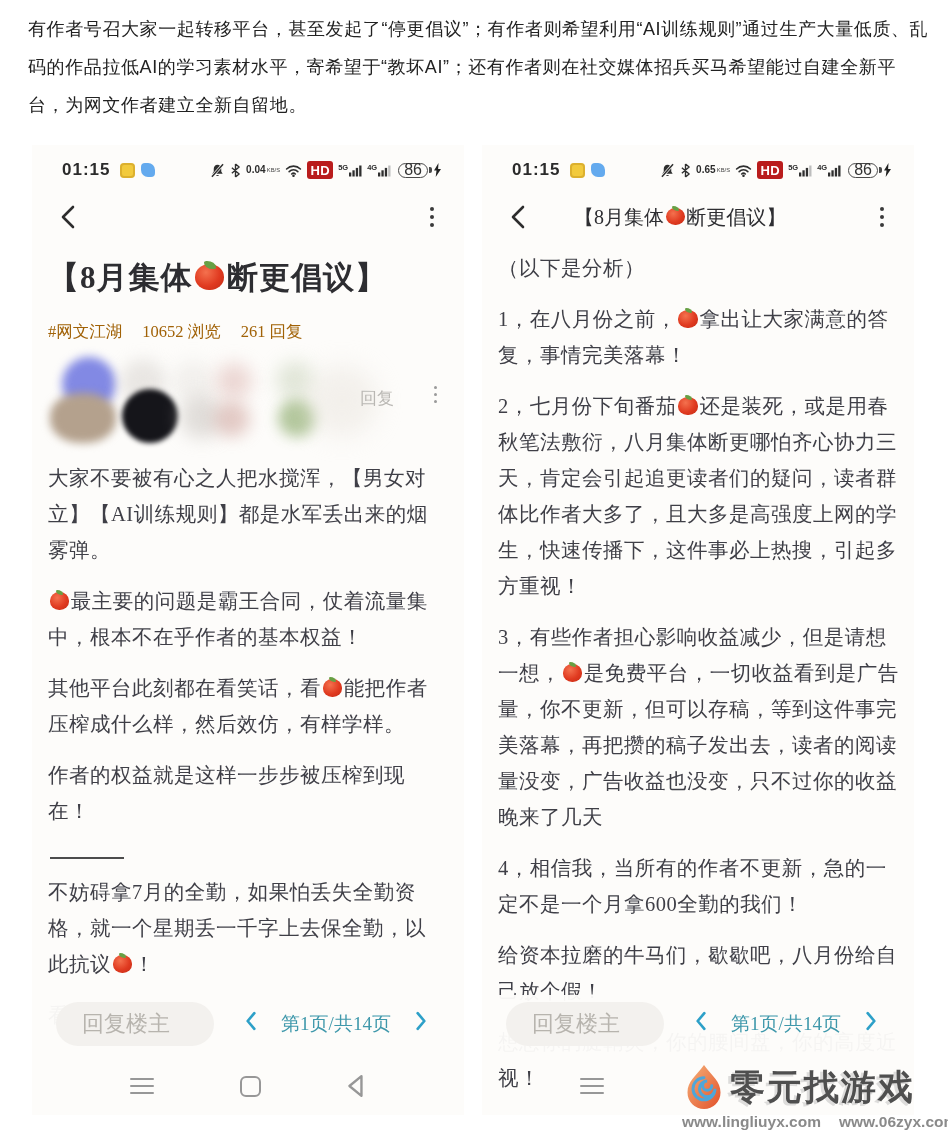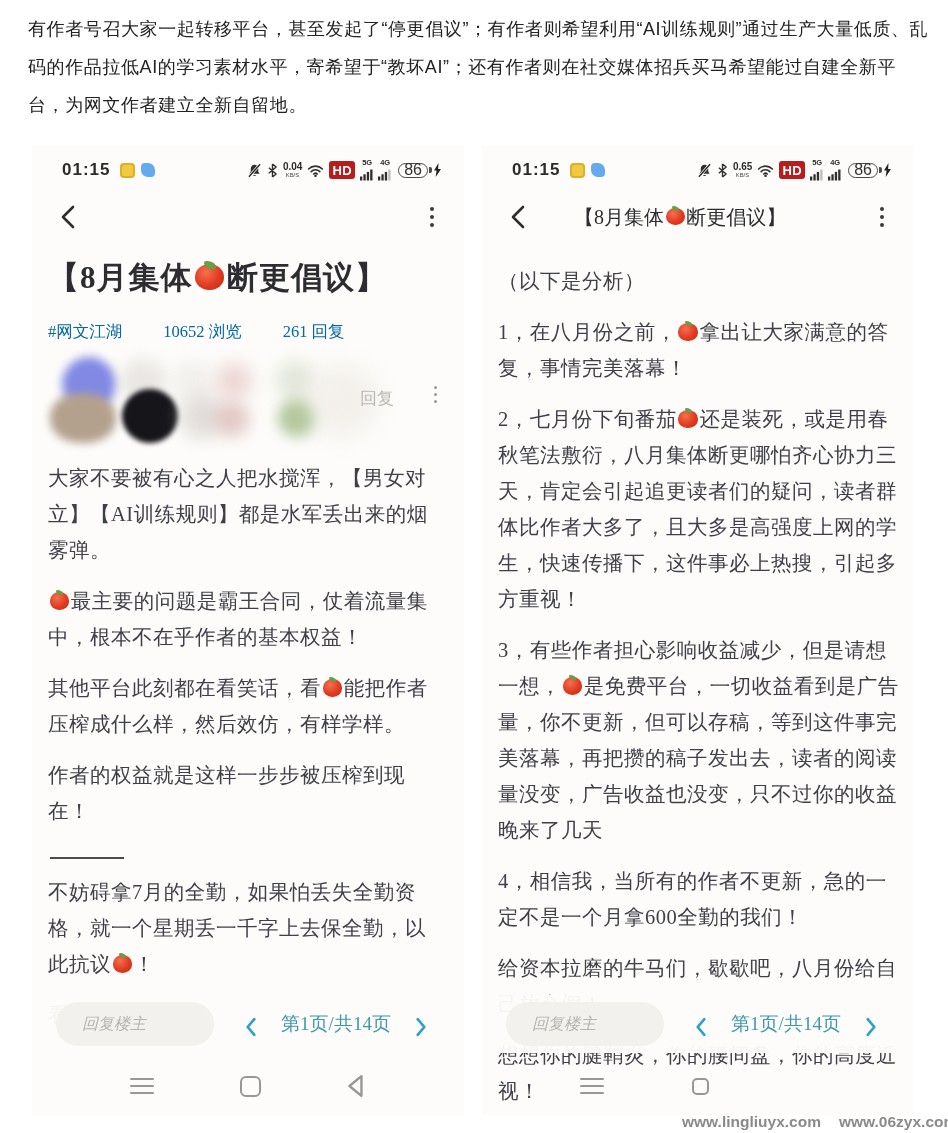--- a/index.html
+++ b/index.html
@@ -18,44 +18,44 @@
   #phone-right { left:482px; }
 
   
   .statusbar { display:flex; align-items:center; padding:16px 22px 0 30px; height:34px; color:#2b2b2b; }
   .time { font-size:17px; font-weight:bold; letter-spacing:1px; }
   .badges { display:flex; gap:6px; margin-left:10px; align-items:center; }
   .badge-y { width:15px; height:15px; border-radius:4px; background:#f2ca3d; box-shadow:inset 0 0 0 2px rgba(180,130,20,.35); }
   .badge-b { width:14px; height:14px; border-radius:4px 7px 4px 7px; background:#64aaee; }
   .status-right { margin-left:auto; display:flex; align-items:center; gap:5px; }
   .status-right svg { display:block; }
-  .speed { display:flex; flex-direction:column; align-items:center; line-height:1; }
+  .speed { display:flex; flex-direction:row; align-items:center; line-height:1; }
   .speed b { font-size:10px; font-weight:bold; }
   .speed i { font-style:normal; font-size:6.5px; transform:scale(.9); color:#444; }
   .hd { background:#b91c1c; color:#fff; font-size:13px; font-weight:bold;
     padding:1.5px 3px; border-radius:3px; letter-spacing:.5px; }
-  .sig { display:flex; align-items:flex-end;flex-direction:column; }
+  .sig { display:flex; align-items:flex-start; }
   .sig i { font-style:normal; font-size:7.5px; font-weight:bold; margin-right:1px; transform:translateY(-1px); }
   .battery { display:inline-flex; align-items:center; border:1.4px solid #4a4a4a; border-radius:8px;
     height:15px; padding:0 5px; font-size:16px; color:#333; position:relative; margin-left:2px; }
   .battery::after { content:""; position:absolute; right:-4.5px; top:3.5px; width:2.5px; height:6px;
     background:#4a4a4a; border-radius:0 2px 2px 0; }
 
   
   .navrow { display:flex; align-items:center; padding:0 26px; height:52px; margin-top:12px; }
   .nav-title { margin-left:46px; font-size:20px; color:#2e2e32;
     font-family:"Liberation Serif","DejaVu Serif",serif; }
   .menu-dots { margin-left:auto; display:flex; flex-direction:column; gap:4px; padding:4px; cursor:pointer; }
   .menu-dots span { width:4px; height:4px; border-radius:50%; background:#3a3a3a; }
 
   
   .content { padding:0 18px 0 16px; }
   .post-title { margin-top:14px; font-size:31px; font-weight:600; color:#2d2d31;
     font-family:"Liberation Serif","DejaVu Serif",serif; letter-spacing:1px; }
-  .meta { display:flex; gap:41px; margin-top:22px; color:#0369a1; font-size:16.5px;
+  .meta { display:flex; gap:20px; margin-top:22px; color:#a16207; font-size:16.5px;
     font-family:"Liberation Serif","DejaVu Serif",serif; }
 
   .avatars { position:relative; height:88px; margin-top:14px; }
   .blob { position:absolute; border-radius:50%; }
   .reply-mini { position:absolute; right:52px; top:30px; color:#b9b7b3; font-size:17px;
     font-family:"Liberation Serif","DejaVu Serif",serif; }
   .mini-dots { position:absolute; right:6px; top:26px; display:flex; flex-direction:column; gap:4px; padding:3px; }
   .mini-dots span { width:3px; height:3px; border-radius:50%; background:#9a9a9a; }
 
   .p { font-size:20.5px; line-height:36px; color:#3f3f47; margin-top:15px;
@@ -66,23 +66,23 @@
   .tomato { display:inline-block; width:.95em; height:.85em; position:relative;
     vertical-align:-0.08em; margin:0 .08em; border-radius:50% 50% 48% 48%;
     background:radial-gradient(circle at 38% 32%, #f4714e 0%, #e03a20 55%, #c22a14 100%); }
   .tomato::before { content:""; position:absolute; left:32%; top:-12%; width:38%; height:30%;
     background:#67a044; border-radius:20% 80% 20% 80%; }
 
   
   .footerbar { position:absolute; left:0; bottom:62px; width:100%; height:58px;
     display:flex; align-items:center; padding:0 24px; background:rgba(253,252,250,.96); }
   .reply-pill { width:158px; height:44px; border-radius:22px; background:#f3f1ee;
-    color:#b7b4ae; font-size:16px; display:flex; align-items:center; padding-left:26px;
-    font-family:"Liberation Serif","DejaVu Serif",serif;font-style:italic; }
-  .pager { flex:1; display:flex; align-items:flex-end; justify-content:space-between; padding:0 12px 0 30px; }
+    color:#b7b4ae; font-size:22px; display:flex; align-items:center; padding-left:26px;
+    font-family:"Liberation Serif","DejaVu Serif",serif; }
+  .pager { flex:1; display:flex; align-items:flex-start; justify-content:space-between; padding:0 12px 0 30px; }
   .pager-text { color:#3f98ab; font-size:19px; font-family:"Liberation Serif","DejaVu Serif",serif; }
   .pg-chev { cursor:pointer; display:flex; }
 
   
   .android-nav { position:absolute; left:0; bottom:8px; width:100%; height:42px;
     display:flex; align-items:center; justify-content:space-between; padding:0 98px; }
   .an-menu { display:flex; flex-direction:column; gap:5px; }
   .an-menu span { width:24px; height:2.2px; background:#979797; border-radius:2px; }
   .an-home { width:21px; height:21px; border:2.4px solid #979797; border-radius:6px; }
 
@@ -285,21 +285,21 @@
       </svg>
     <span class="nav-title">【8月集体<span class="tomato"></span>断更倡议】</span>
     <span class="menu-dots">
         <span></span>
         <span></span>
         <span></span>
       </span>
   </div>
 
   <div class="content" style="padding-right:14px;">
-    <p class="p" style="margin-top:20px;">（以下是分析）</p>
+    <p class="p" style="margin-top:7px;">（以下是分析）</p>
     <p class="p">1，在八月份之前，<span class="tomato"></span>拿出让大家满意的答复，事情完美落幕！</p>
     <p class="p">2，七月份下旬番茄<span class="tomato"></span>还是装死，或是用春秋笔法敷衍，八月集体断更哪怕齐心协力三天，肯定会引起追更读者们的疑问，读者群体比作者大多了，且大多是高强度上网的学生，快速传播下，这件事必上热搜，引起多方重视！</p>
     <p class="p">3，有些作者担心影响收益减少，但是请想一想，<span class="tomato"></span>是免费平台，一切收益看到是广告量，你不更新，但可以存稿，等到这件事完美落幕，再把攒的稿子发出去，读者的阅读量没变，广告收益也没变，只不过你的收益晚来了几天</p>
     <p class="p">4，相信我，当所有的作者不更新，急的一定不是一个月拿600全勤的我们！</p>
     <p class="p">给资本拉磨的牛马们，歇歇吧，八月份给自己放个假！</p>
     <p class="p">想想你的腱鞘炎，你的腰间盘，你的高度近视！</p>
 
   </div>
 
   <div class="footerbar">
@@ -324,17 +324,30 @@
         <span></span>
         <span></span>
         <span></span>
       </span>
     <span class="an-home" style="width:17px;height:17px;border-radius:5px;"></span>
     <span style="width:20px;"></span>
   </div>
 </div>
 
 <div class="watermark">
+  <div class="wm-row">
+    <svg width="44" height="48" viewBox="0 0 48 52">
+      <defs>
+          <linearGradient id="fg" x1="0" y1="0" x2="1" y2="1">
+        <stop offset="0" stop-color="#f6b27a"></stop>
+            <stop offset="1" stop-color="#e2512a"></stop>
+      </linearGradient>
+        </defs>
+      <path d="M24 2C15 14 6 20 6 32a18 18 0 0 0 36 0C42 20 33 14 24 2Z" fill="url(#fg)"></path>
+      <path d="M24 16a12 12 0 1 0 12 12 8.5 8.5 0 1 1-8.5-8.5 5 5 0 1 0 5 5" fill="none" stroke="#4ea6da" stroke-width="3.2" stroke-linecap="round"></path>
+    </svg>
+    <span class="wm-title">零元找游戏</span>
+  </div>
   <div class="wm-urls">
     <span>www.lingliuyx.com</span>
     <span>www.06zyx.com</span>
   </div>
 </div>
 
 </body></html>

